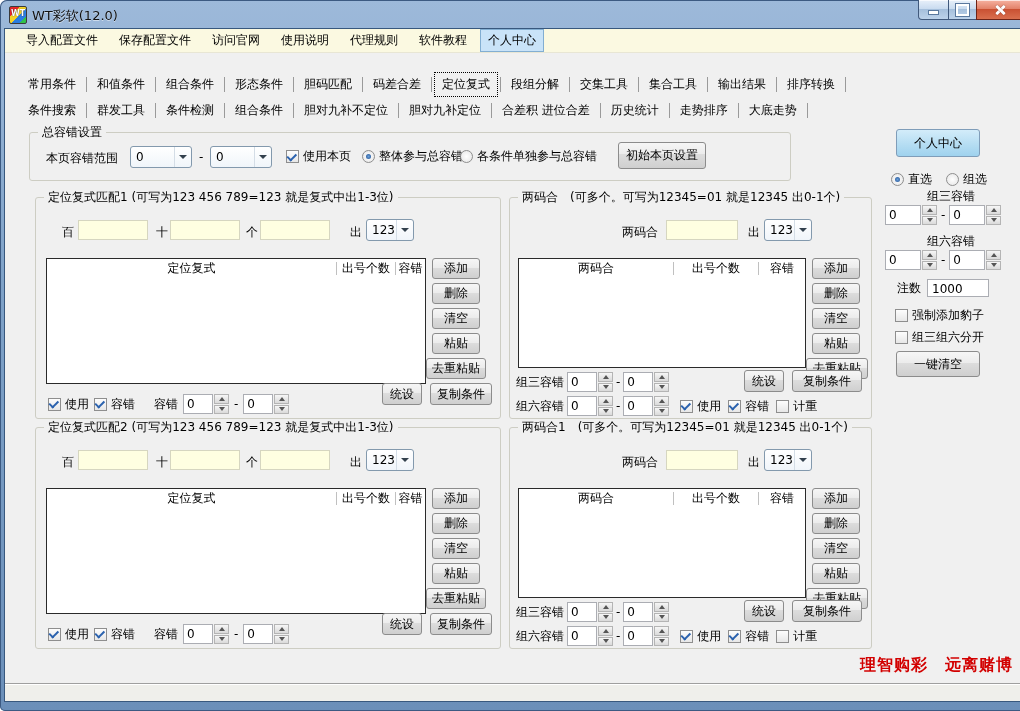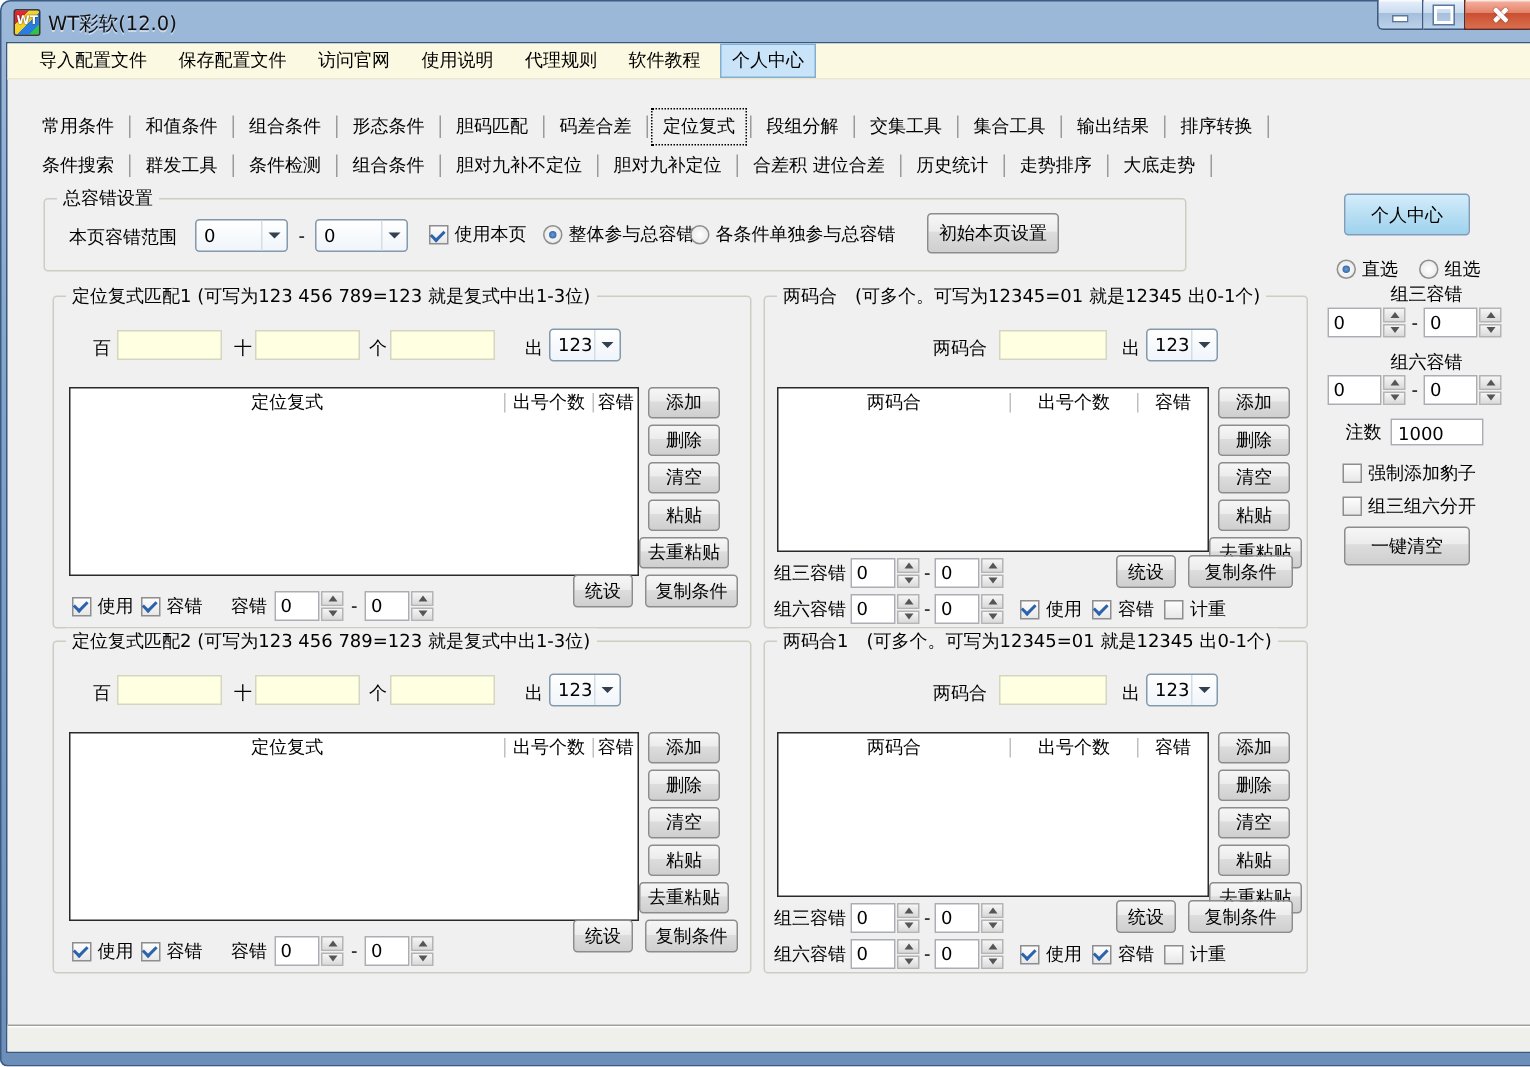--- a/index.html
+++ b/index.html
@@ -605,18 +605,19 @@
             <span class="cbbox"></span>
             <span>强制添加豹子</span>
           </label>
         <label class="cb abs" style="left:12px;top:200px;align-items:center;">
             <span class="cbbox"></span>
             <span>组三组六分开</span>
           </label>
         <div class="btn abs" style="left:13px;top:222px;width:84px;height:26px;">一键清空</div>
       </div>
 
+      <div class="footer-warning">理智购彩　远离赌博</div>
 
     </div>
 
     <div class="statusbar"></div>
   </div>
 </div>
 
 </body></html>

